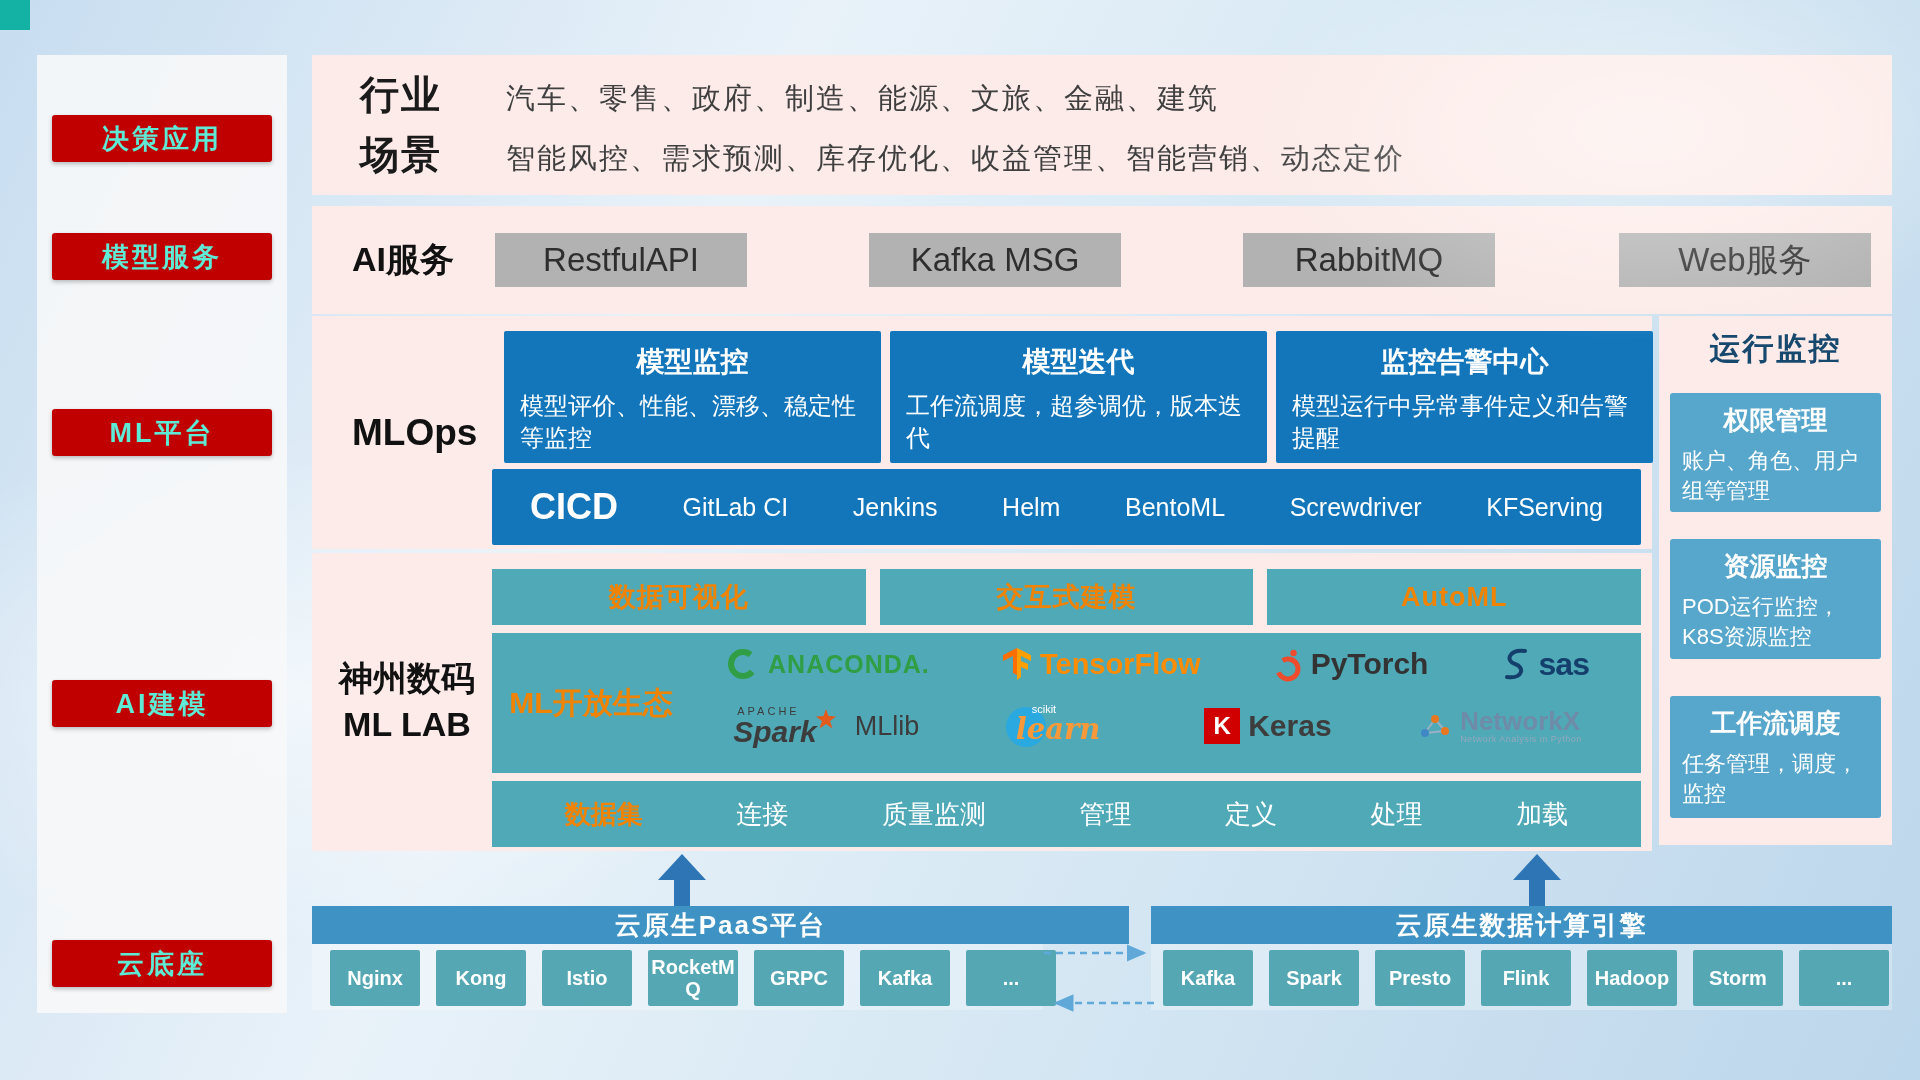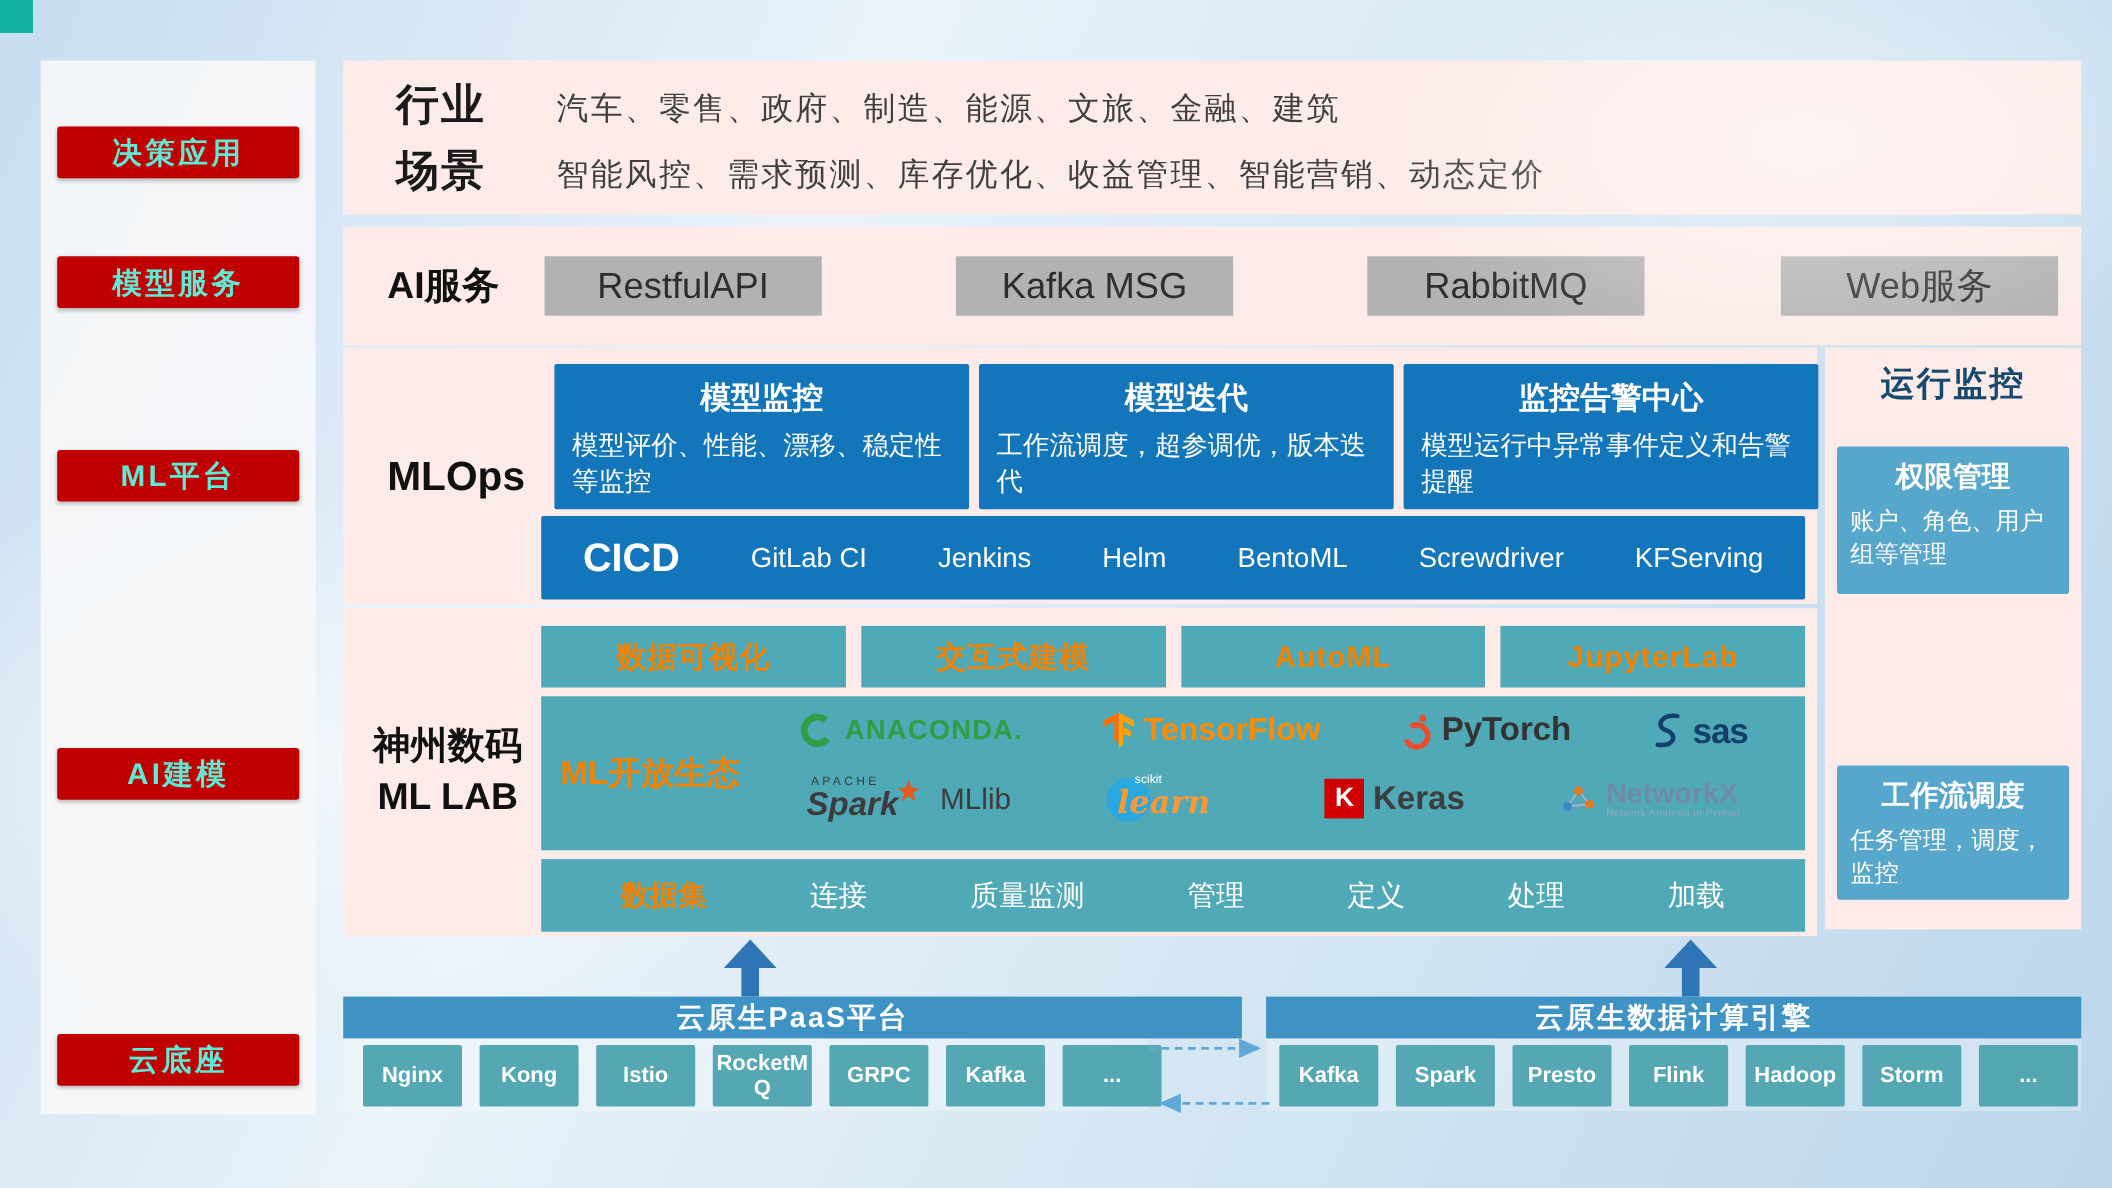--- a/index.html
+++ b/index.html
@@ -76,21 +76,21 @@
   .nx-text{font-size:26px;color:#6e8ca8;font-weight:bold;}
   .nx-sub{font-size:9px;color:#93a9bd;letter-spacing:.5px;}
   .data-bar{position:absolute;left:180px;top:228px;width:1149px;height:66px;background:#50a9b7;
     display:flex;align-items:center;justify-content:space-around;color:#fff;font-size:26px;padding:0 26px;}
   .data-first{color:#f08300;font-weight:bold;}
 
   
   .monitor{left:1659px;top:316px;width:233px;height:529px;}
   .monitor-title{margin-top:12px;text-align:center;font-size:31px;font-weight:bold;color:#17486e;letter-spacing:2px;}
   .mon-card{position:absolute;left:11px;width:211px;background:#57a6cb;color:#fff;padding:10px 12px;border-radius:3px;}
-  .m1{top:90px;height:134px}.m2{top:223px;height:120px}.m3{top:380px;height:122px}
+  .m1{top:77px;height:119px}.m2{top:223px;height:120px}.m3{top:380px;height:122px}
   .mon-card .mc-title{display:block;text-align:center;font-size:26px;font-weight:bold;margin-bottom:8px;}
   .mon-card .mc-desc{display:block;font-size:22px;line-height:1.35;}
 
   
   .found-bg{position:absolute;top:906px;height:104px;background:rgba(255,255,255,.28);}
   .fb1{left:312px;width:731px}.fb2{left:1151px;width:741px}
   .found-header{position:absolute;top:906px;height:38px;background:#3e93c4;color:#fff;font-size:26px;font-weight:bold;
     display:flex;align-items:center;justify-content:center;letter-spacing:2px;}
   .ph{left:312px;width:817px}.eh{left:1151px;width:741px}
   .btn-row{position:absolute;top:950px;display:flex;gap:16px;}
@@ -177,21 +177,20 @@
 
   <div class="panel mllab">
     <div class="lab-label">
       <span>神州数码</span>
       <span>ML LAB</span>
     </div>
     <div class="tools">
       <div class="tool-btn">数据可视化</div>
       <div class="tool-btn">交互式建模</div>
       <div class="tool-btn">AutoML</div>
-      <div class="tool-btn">JupyterLab</div>
     </div>
     <div class="eco">
       <div class="eco-label">ML开放生态</div>
       <div class="eco-rows">
         <div class="eco-row">
           <span class="logo">
             <svg width="34" height="34" viewBox="0 0 34 34">
                 <circle cx="17" cy="17" r="12" fill="none" stroke="#2f9e44" stroke-width="6" stroke-dasharray="56 20" transform="rotate(40 17 17)"></circle>
               </svg>
             <span class="ana-text">ANACONDA.</span>
@@ -269,20 +268,24 @@
       <span>加载</span>
     </div>
   </div>
 
   <div class="panel monitor">
     <div class="monitor-title">运行监控</div>
     <div class="mon-card m1">
       <span class="mc-title">权限管理</span>
       <span class="mc-desc">账户、角色、用户组等管理</span>
     </div>
+    <div class="mon-card m2">
+      <span class="mc-title">资源监控</span>
+      <span class="mc-desc">POD运行监控，K8S资源监控</span>
+    </div>
     <div class="mon-card m3">
       <span class="mc-title">工作流调度</span>
       <span class="mc-desc">任务管理，调度，监控</span>
     </div>
   </div>
 
   <div class="up-arrow ua1">
       <div class="head"></div>
       <div class="stem"></div>
     </div>

